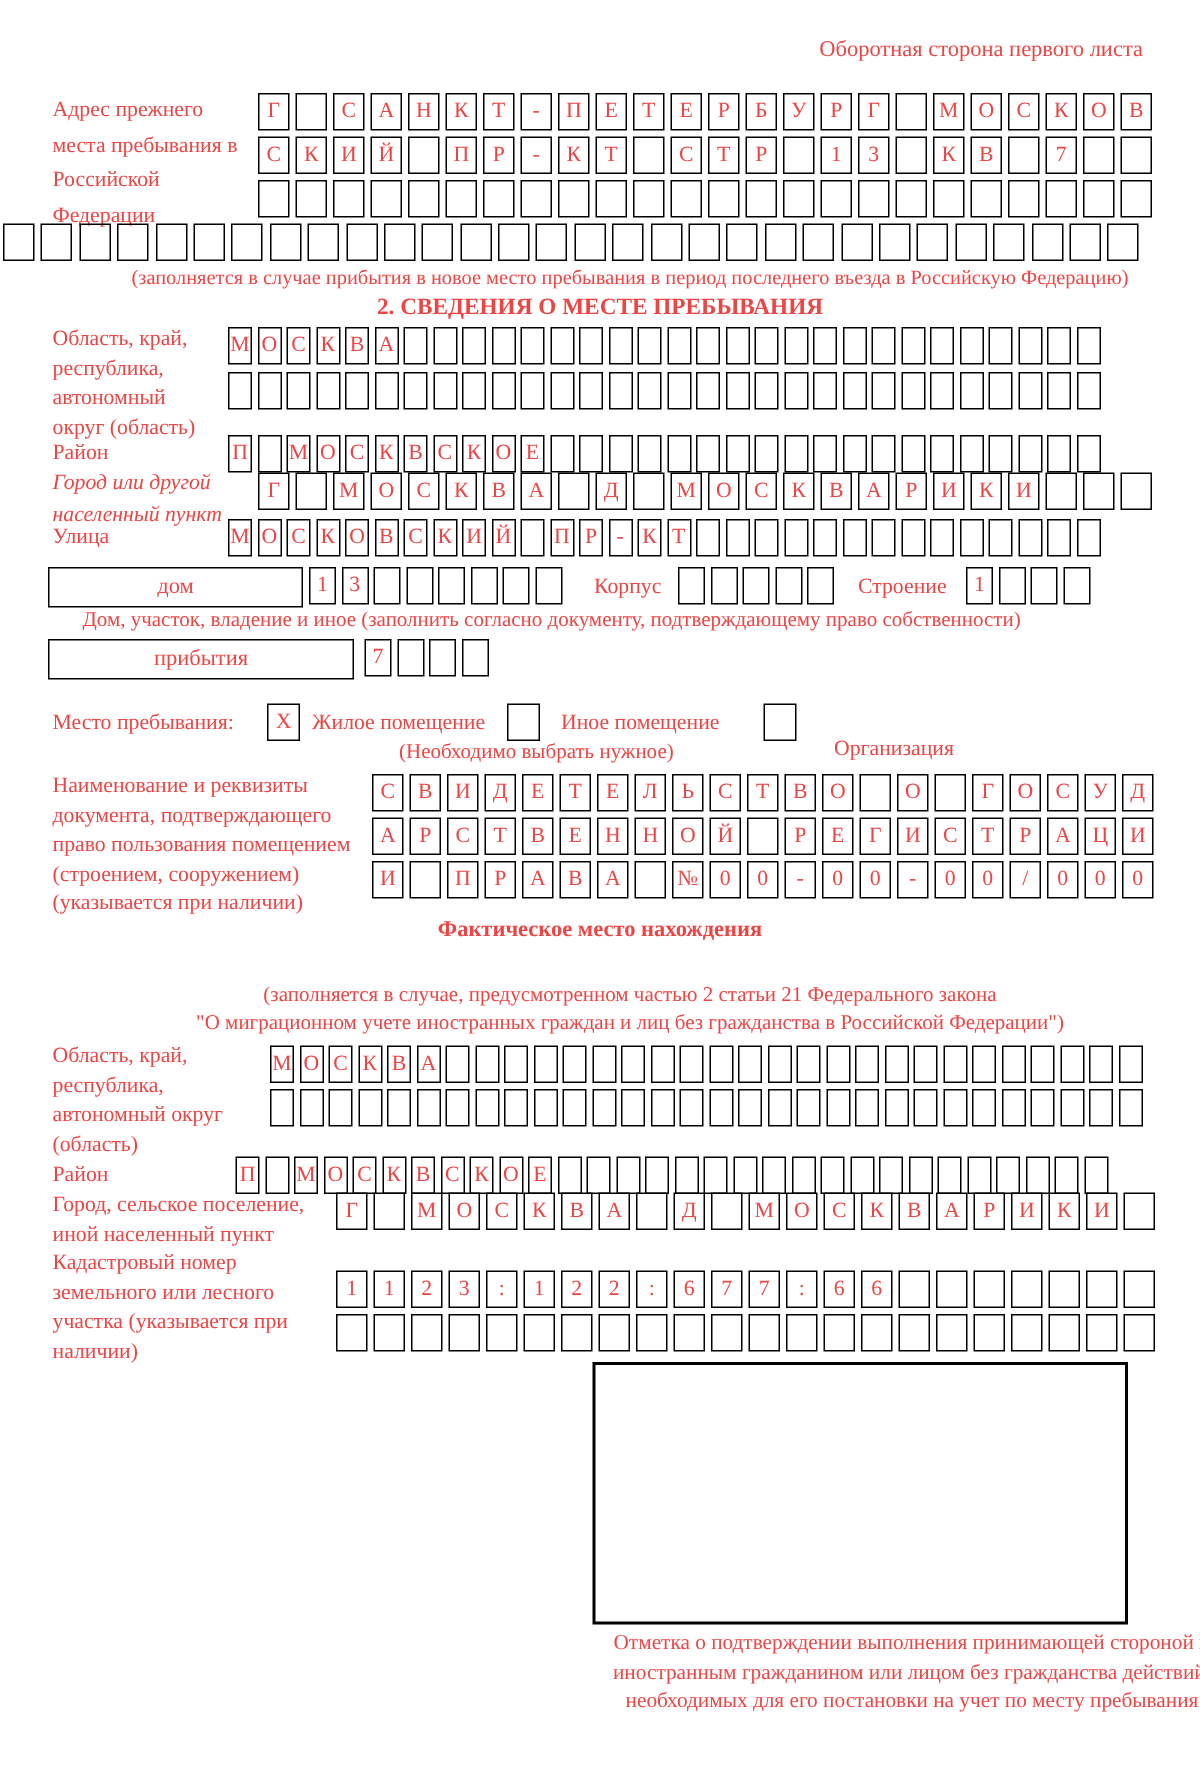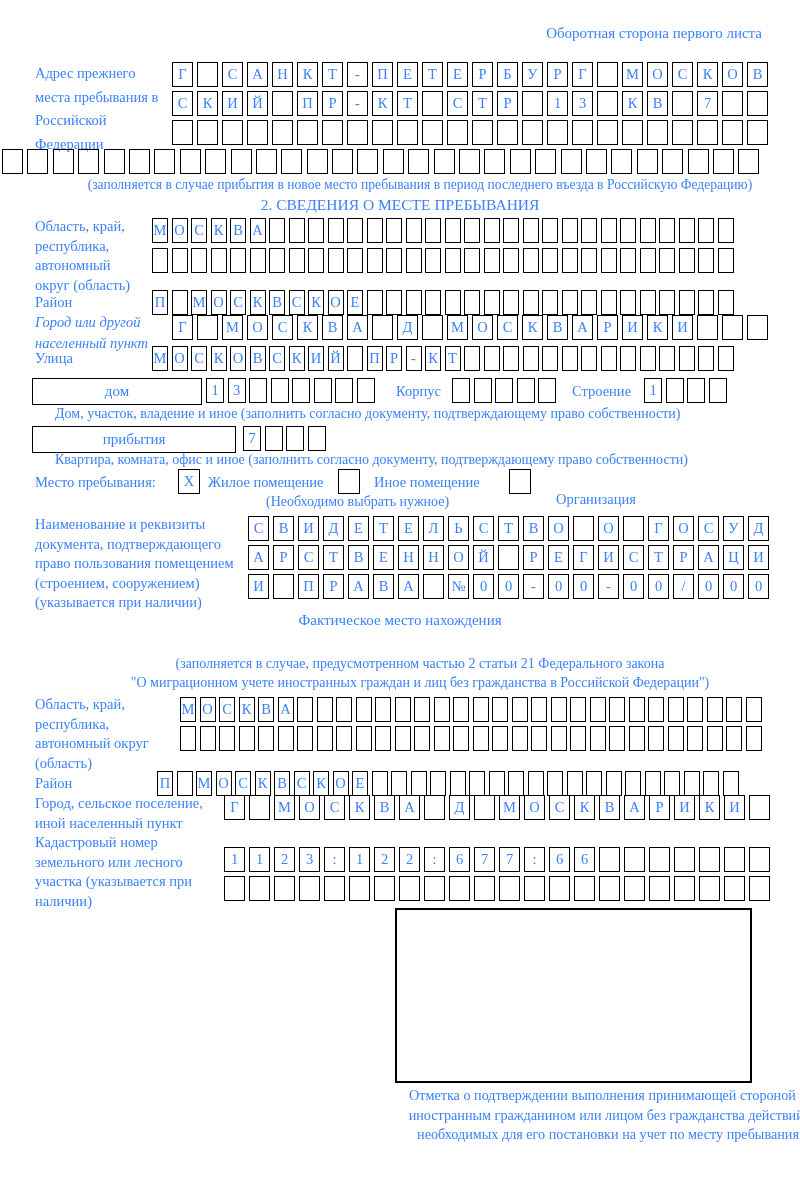--- a/index.html
+++ b/index.html
@@ -1,22 +1,22 @@
 <!DOCTYPE html>
 <html><head>
 <meta charset="utf-8">
 <style>
   html,body { margin:0; padding:0; background:#fff; }
-  .page { position:relative; width:800px; height:1180px; background:#fff; color:#3b82f6;
+  .page { position:relative; width:800px; height:1180px; background:#fff; color:#ef4444;
           font-family:"Liberation Serif", serif; overflow:hidden; }
   .abs { position:absolute; }
   .lbl { font-size:14.5px; line-height:23.5px; }
   .lbl.tight { line-height:19.5px; }
   .note { font-size:13.6px;margin-left:20px; }
-  .title { font-weight:normal; font-size:15.5px; }
+  .title { font-weight:bold; font-size:15.5px; }
   .center { width:800px; text-align:center; }
   
   .cellrow { position:absolute; display:flex; gap:4px; }
   .cellrow .cell { width:19px; height:23px; border:1.6px solid #000;
                    display:flex; align-items:center; justify-content:center;
                    font-size:14.5px; font-family:"Liberation Serif", serif; }
   .cellrow.sm { gap:3.5px; }
   .cellrow.sm .cell { width:14px; }
   .cellrow.md { gap:3.5px; }
   .cellrow.md .cell { width:16px; }
@@ -339,21 +339,20 @@
     </div>
   <div class="abs note" style="left:35px; top:406px; font-size:14px;">Дом, участок, владение и иное (заполнить согласно документу, подтверждающему право собственности)</div>
 
   <div class="widefield" style="left:32px; top:426px; width:202px;">прибытия</div>
   <div class="cellrow md" style="left:243px; top:426px;">
       <span class="cell">7</span>
       <span class="cell"></span>
       <span class="cell"></span>
       <span class="cell"></span>
     </div>
-  <div class="abs note" style="left:35px; top:452px; font-size:14px;">Квартира, комната, офис и иное (заполнить согласно документу, подтверждающему право собственности)</div>
 
   <div class="abs lbl" style="left:35px; top:471px;">Место пребывания:</div>
   <div class="chk" style="left:178px; top:469px;">X</div>
   <div class="abs lbl" style="left:208px; top:471px;">Жилое помещение</div>
   <div class="chk" style="left:338px; top:469px;"></div>
   <div class="abs lbl" style="left:374px; top:471px;">Иное помещение</div>
   <div class="chk" style="left:509px; top:469px;"></div>
   <div class="abs lbl" style="left:556px; top:488px;">Организация</div>
   <div class="abs note" style="left:246px; top:494px; font-size:14px;">(Необходимо выбрать нужное)</div>
 

